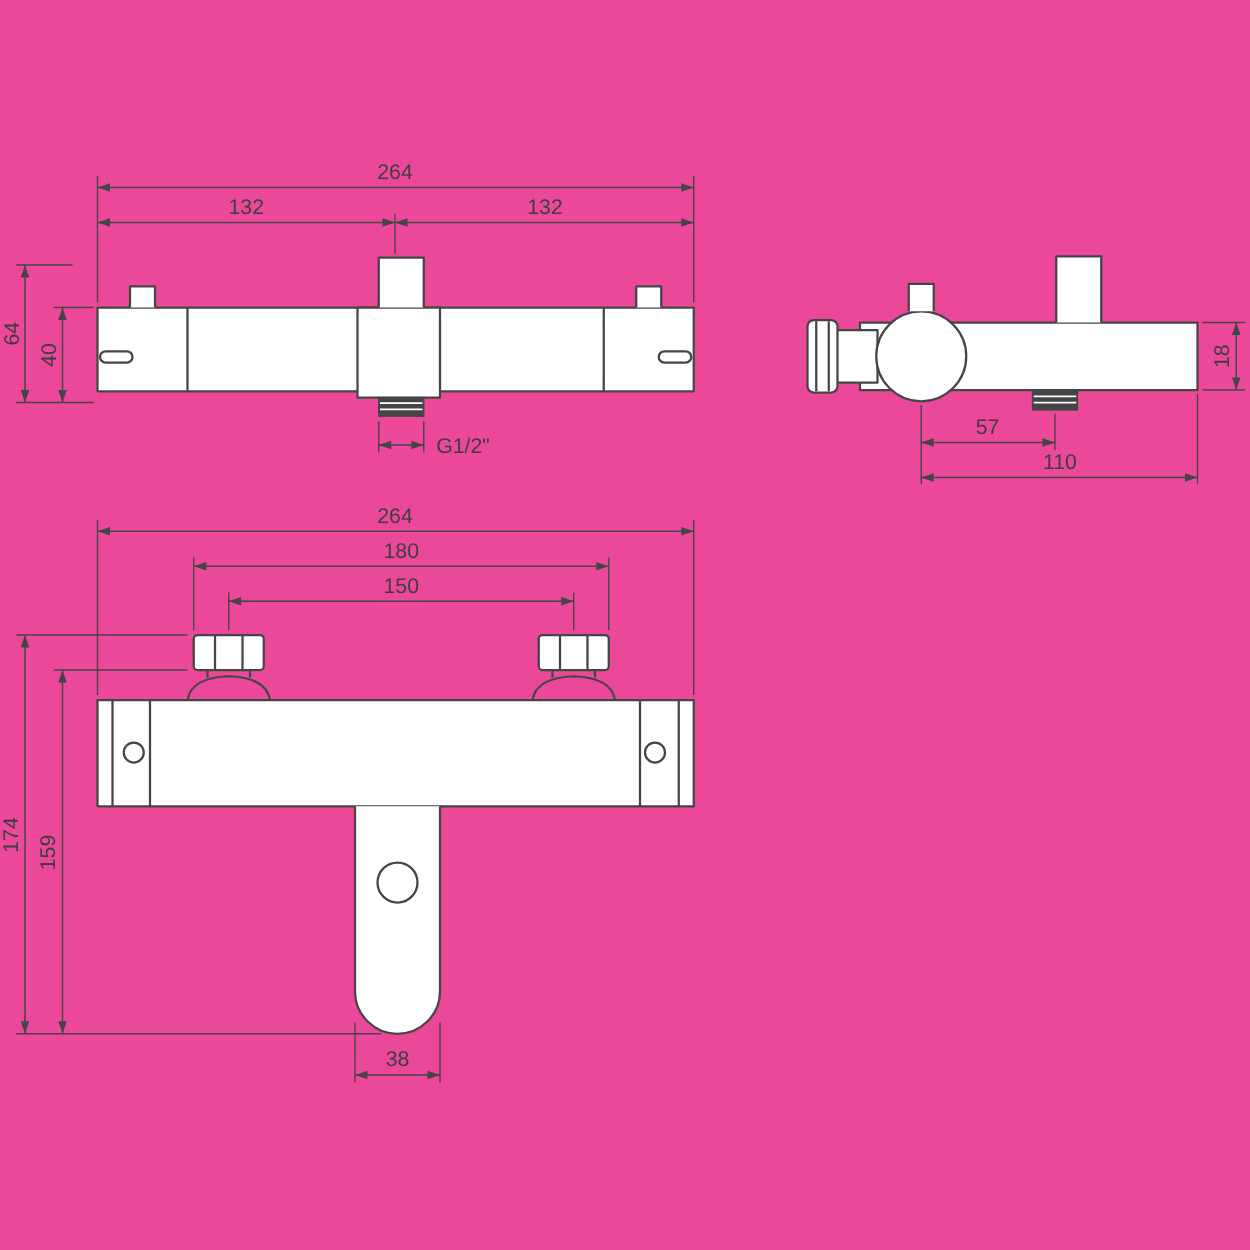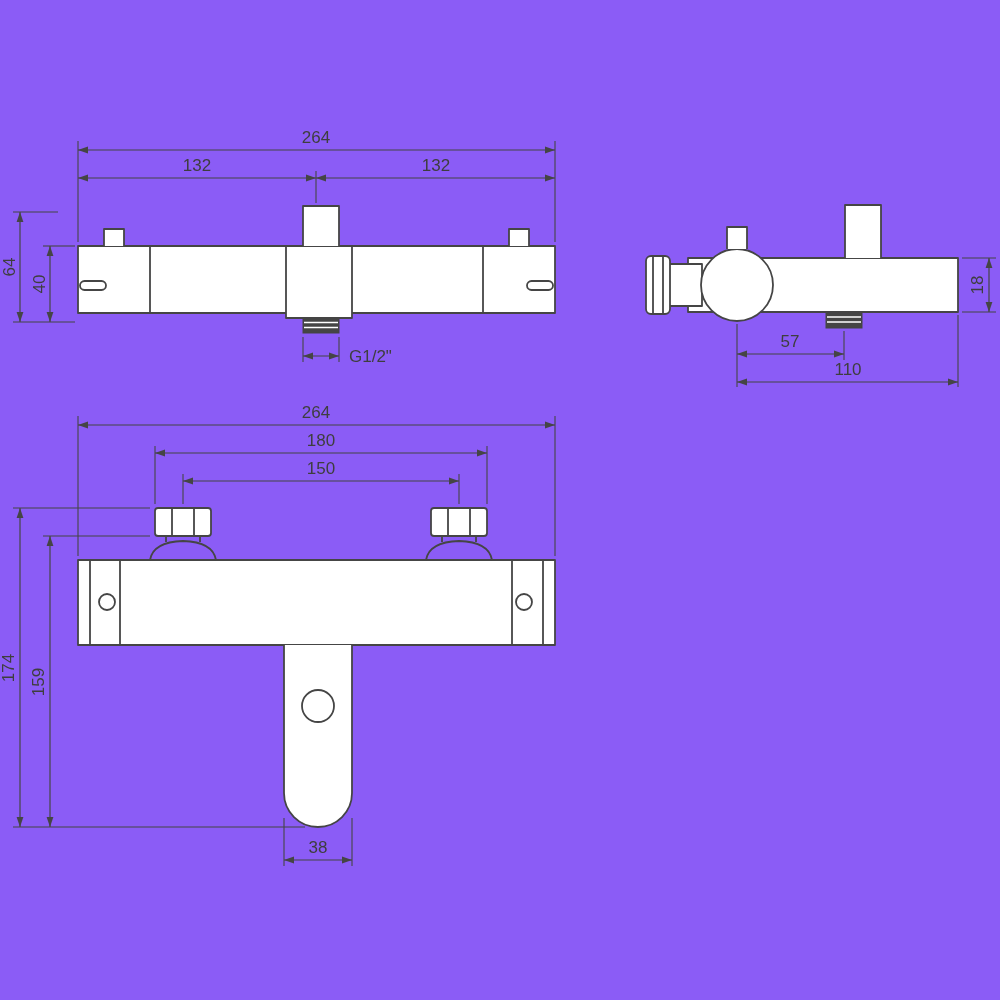--- a/index.html
+++ b/index.html
@@ -1,16 +1,16 @@
 <!DOCTYPE html>
 <html><head>
 <meta charset="utf-8">
 <style>
   html,body{margin:0;padding:0;background:#ffffff;}
-  .sheet{width:1000px;height:1000px;background:#8b5cf6;position:relative;overflow:hidden;}
+  .sheet{width:1000px;height:1000px;background:#ec4899;position:relative;overflow:hidden;}
   svg{display:block;}
   svg text{font-family:"Liberation Sans","DejaVu Sans",sans-serif;font-size:17px;fill:#3e3e3e;}
   .mid{text-anchor:middle;}
   .ol{stroke:#454545;stroke-width:1.8;fill:none;stroke-linejoin:round;}
   .olw{stroke:#454545;stroke-width:1.8;fill:#ffffff;stroke-linejoin:round;}
   .dim{stroke:#454545;stroke-width:1.2;fill:none;}
   .ext{stroke:#454545;stroke-width:1.1;fill:none;}
   .thr{fill:#454545;stroke:#454545;stroke-width:1;}
   .tw{stroke:#ffffff;stroke-width:1.4;}
 </style>

